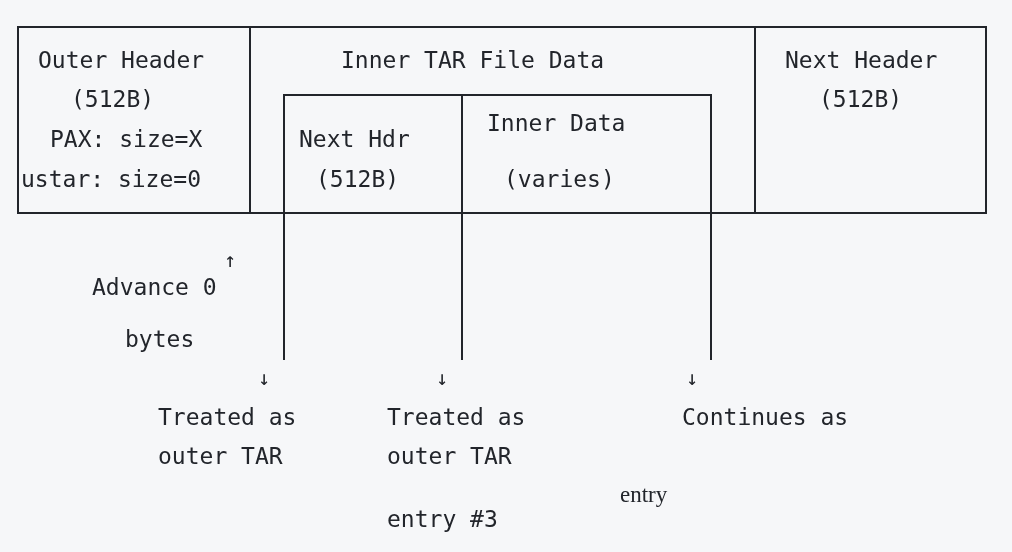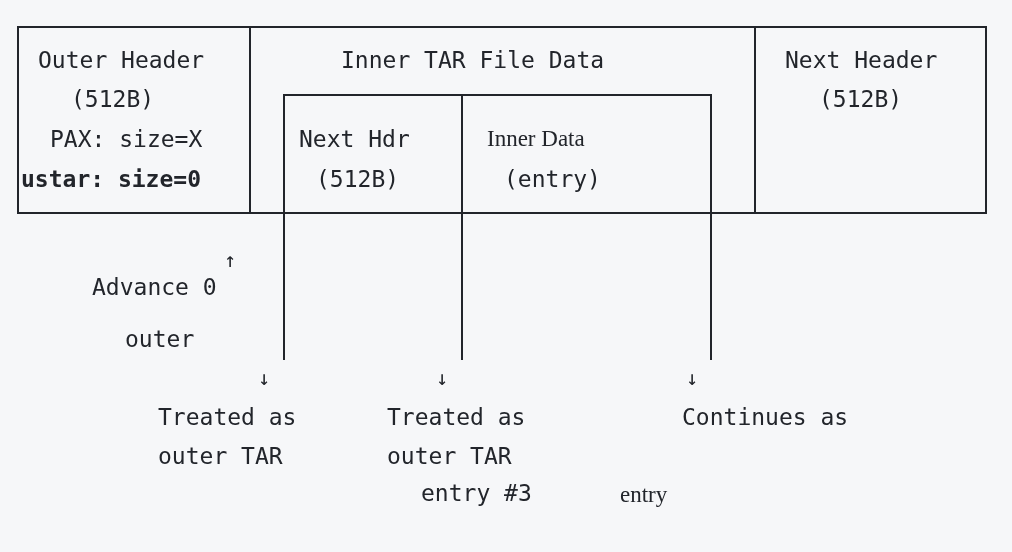--- a/index.html
+++ b/index.html
@@ -59,46 +59,46 @@
     
     <span class="t" style="position:absolute;left:71px;top:86px;">(512B)</span>
 
     <span class="t" style="position:absolute;left:819px;top:86px;">(512B)</span>
 
     
     <span class="t" style="position:absolute;left:50px;top:126px;">PAX: size=X</span>
 
     <span class="t" style="position:absolute;left:299px;top:126px;">Next Hdr</span>
 
-    <span class="t" style="position:absolute;left:487px;top:126px;font-family:Liberation Serif, serif;">Inner Data</span>
+    <span class="t" style="position:absolute;left:487px;top:110px;">Inner Data</span>
 
     
-    <span class="t" style="position:absolute;left:21px;top:166px;font-weight:bold;">ustar: size=0</span>
+    <span class="t" style="position:absolute;left:21px;top:166px;">ustar: size=0</span>
 
     <span class="t" style="position:absolute;left:316px;top:166px;">(512B)</span>
 
-    <span class="t" style="position:absolute;left:504px;top:166px;">(entry)</span>
+    <span class="t" style="position:absolute;left:504px;top:166px;">(varies)</span>
 
     
     <span class="t" style="position:absolute;left:224px;top:248px;font-size:20px;">↑</span>
 
     <span class="t" style="position:absolute;left:92px;top:274px;">Advance 0</span>
 
-    <span class="t" style="position:absolute;left:125px;top:326px;">outer</span>
+    <span class="t" style="position:absolute;left:125px;top:326px;">bytes</span>
 
     
     <span class="t" style="position:absolute;left:258px;top:366px;font-size:20px;">↓</span>
     <span class="t" style="position:absolute;left:158px;top:404px;">Treated as</span>
     <span class="t" style="position:absolute;left:158px;top:443px;">outer TAR</span>
 
     
     <span class="t" style="position:absolute;left:436px;top:366px;font-size:20px;">↓</span>
     <span class="t" style="position:absolute;left:387px;top:404px;">Treated as</span>
     <span class="t" style="position:absolute;left:387px;top:443px;">outer TAR</span>
-    <span class="t" style="position:absolute;left:387px;top:480px;margin-left:34px;">entry #3</span>
+    <span class="t" style="position:absolute;left:387px;top:506px;">entry #3</span>
 
     
     <span class="t" style="position:absolute;left:686px;top:366px;font-size:20px;">↓</span>
     <span class="t" style="position:absolute;left:635px;top:404px;margin-left:47px;">Continues as</span>
     <span class="t" style="position:absolute;left:620px;top:482px;font-family:Liberation Serif, serif;">entry</span>
   </div>
 
   <svg id="connectors" width="1012" height="552" style="position:absolute;left:0;top:0;pointer-events:none;" shape-rendering="crispEdges">
     <g stroke="#22252b" stroke-width="2.6" fill="none" stroke-dasharray="26 14">
       <line x1="284" y1="214" x2="284" y2="358"></line>

